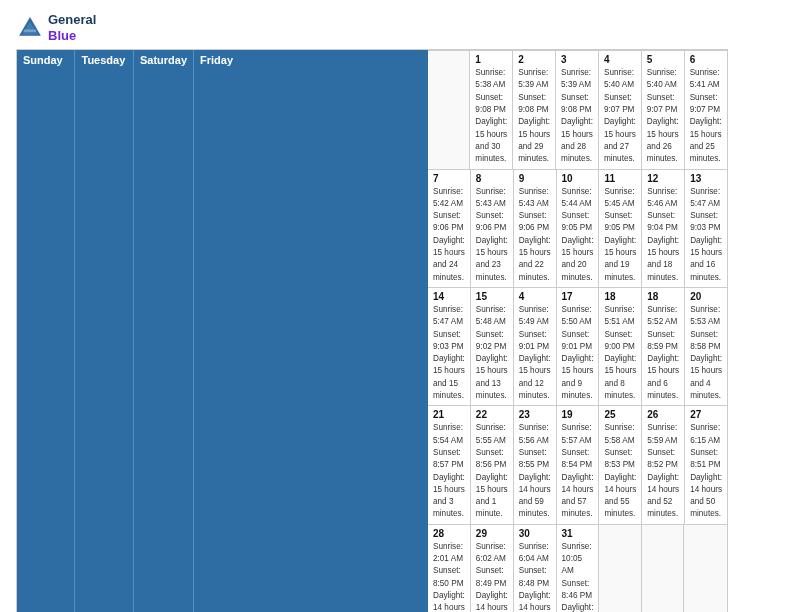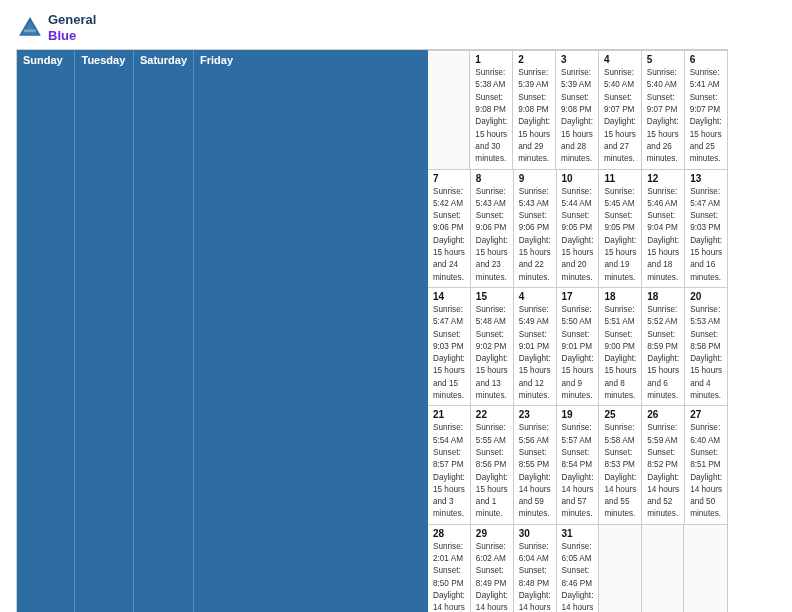--- a/index.html
+++ b/index.html
@@ -318,21 +318,21 @@
           </div>
           <div class="cal-cell">
             <div class="day-num">26</div>
             <div class="cell-line">Sunrise: 5:59 AM</div>
             <div class="cell-line">Sunset: 8:52 PM</div>
             <div class="cell-line">Daylight: 14 hours</div>
             <div class="cell-line">and 52 minutes.</div>
           </div>
           <div class="cal-cell">
             <div class="day-num">27</div>
-            <div class="cell-line">Sunrise: 6:40 AM</div>
+            <div class="cell-line">Sunrise: 6:15 AM</div>
             <div class="cell-line">Sunset: 8:51 PM</div>
             <div class="cell-line">Daylight: 14 hours</div>
             <div class="cell-line">and 50 minutes.</div>
           </div>
         </div>
         <div class="cal-row">
           <div class="cal-cell">
             <div class="day-num">28</div>
             <div class="cell-line">Sunrise: 2:01 AM</div>
             <div class="cell-line">Sunset: 8:50 PM</div>
@@ -348,21 +348,21 @@
           </div>
           <div class="cal-cell">
             <div class="day-num">30</div>
             <div class="cell-line">Sunrise: 6:04 AM</div>
             <div class="cell-line">Sunset: 8:48 PM</div>
             <div class="cell-line">Daylight: 14 hours</div>
             <div class="cell-line">and 44 minutes.</div>
           </div>
           <div class="cal-cell">
             <div class="day-num">31</div>
-            <div class="cell-line">Sunrise: 6:05 AM</div>
+            <div class="cell-line">Sunrise: 10:05 AM</div>
             <div class="cell-line">Sunset: 8:46 PM</div>
             <div class="cell-line">Daylight: 14 hours</div>
             <div class="cell-line">and 41 minutes.</div>
           </div>
           <div class="cal-cell empty"></div>
           <div class="cal-cell empty"></div>
           <div class="cal-cell empty"></div>
         </div>
       </div>
   </div>

